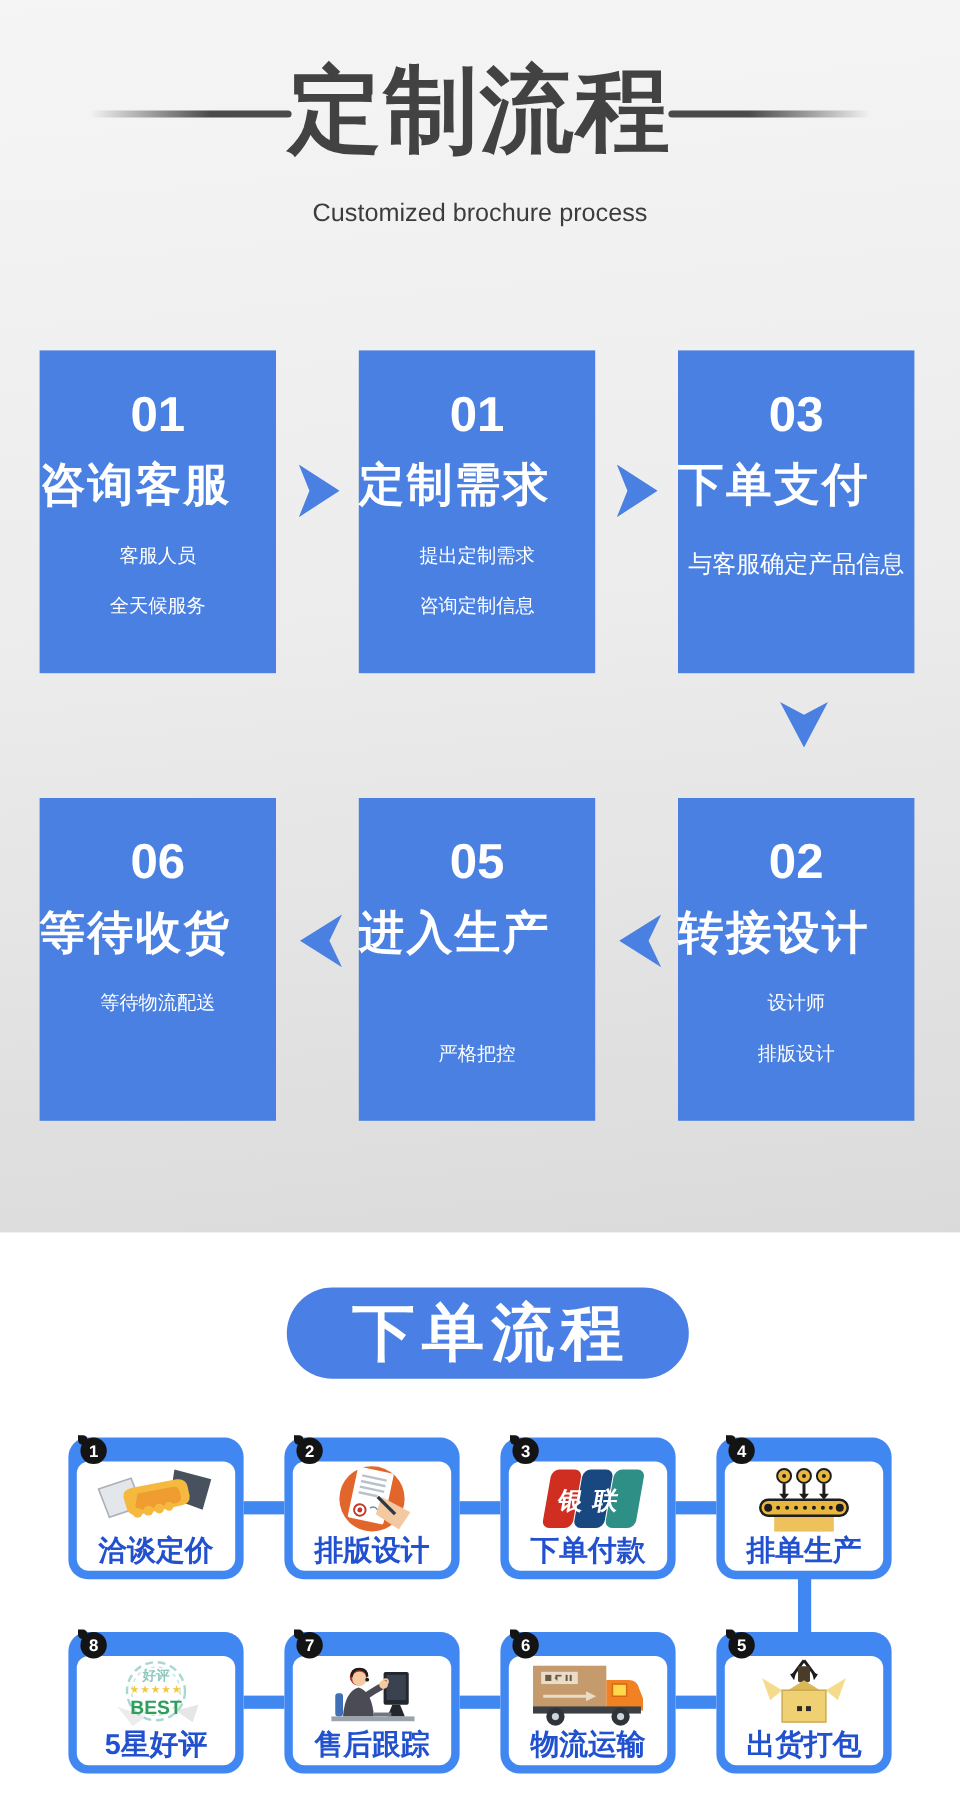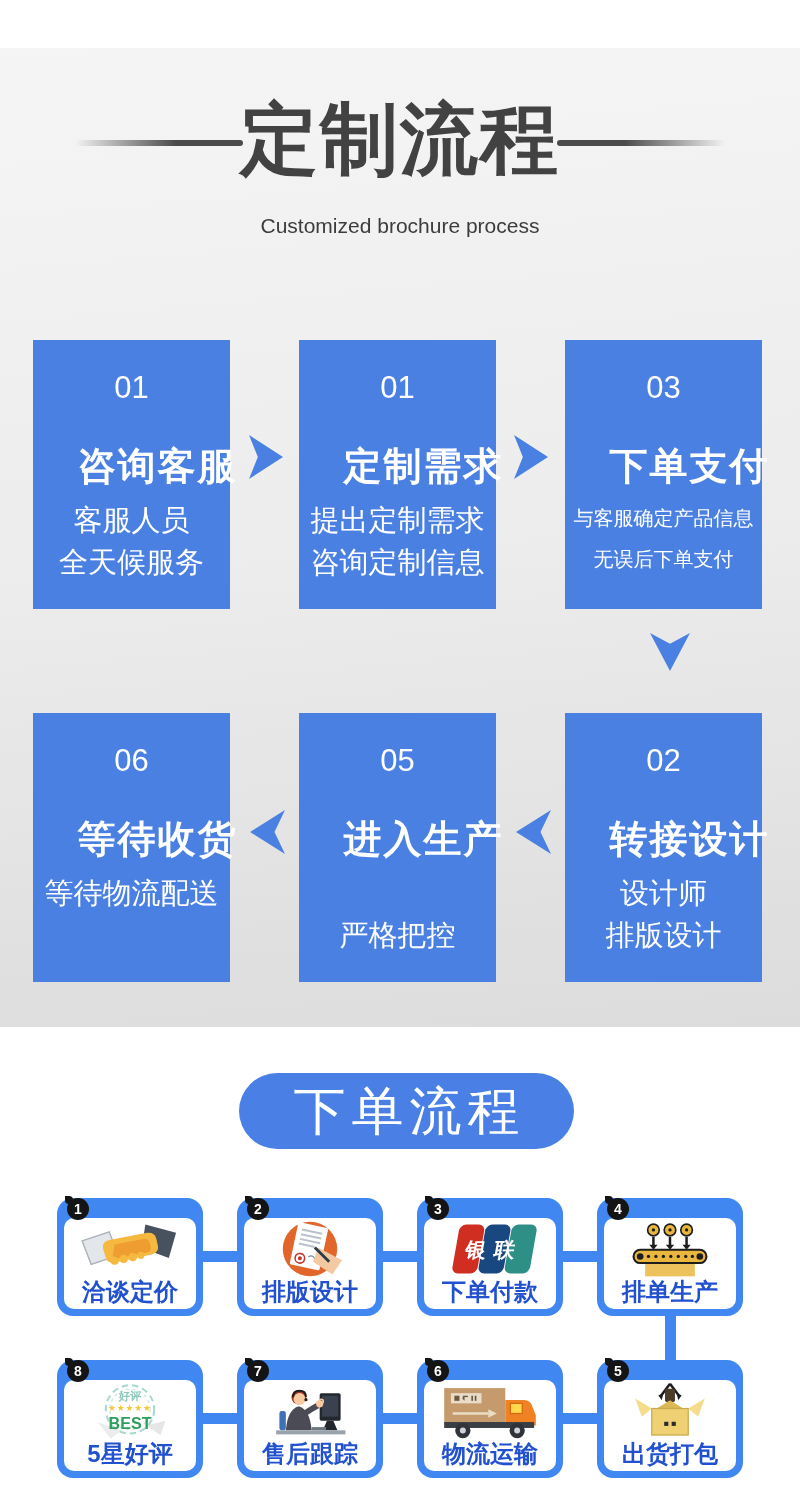--- a/index.html
+++ b/index.html
@@ -1,57 +1,57 @@
 <!DOCTYPE html>
 <html><head>
 <meta charset="utf-8">
 <style>
   html,body{margin:0;padding:0;background:#ffffff;}
   .canvas{position:relative;width:800px;height:1512px;overflow:hidden;
     font-family:"Liberation Sans","DejaVu Sans",sans-serif;background:#fff;}
 
   
   .sec-custom{position:absolute;left:0;top:0;width:800px;height:1135px;
-    background:linear-gradient(175deg,#f5f5f5 0%,#ececec 45%,#d7d7d7 100%);margin-top:48px;}
+    background:linear-gradient(175deg,#f5f5f5 0%,#ececec 45%,#d7d7d7 100%);}
   .main-title{position:absolute;left:0;top:40px;width:100%;text-align:center;
     font-size:78px;font-weight:700;color:#424242;letter-spacing:2px;}
   .title-line{position:absolute;top:92px;height:6px;width:168px;border-radius:3px;}
   .title-line.left{left:75px;background:linear-gradient(90deg,rgba(74,74,74,0),#4a4a4a 60%);}
   .title-line.right{left:557px;background:linear-gradient(270deg,rgba(74,74,74,0),#4a4a4a 60%);}
   .subtitle{position:absolute;left:0;top:166px;width:100%;text-align:center;
     font-size:21px;color:#3c3c3c;}
 
   .step-box{position:absolute;width:197px;height:269px;background:#4a80e2;color:#fff;}
   .p-r1c1{left:33px;top:292px;} .p-r1c2{left:299px;top:292px;} .p-r1c3{left:565px;top:292px;}
   .p-r2c1{left:33px;top:665px;} .p-r2c2{left:299px;top:665px;} .p-r2c3{left:565px;top:665px;}
   .step-num{position:absolute;top:30px;left:0;width:100%;text-align:center;
-    font-size:31px;font-weight:400;}
-  .step-title{position:absolute;top:101px;left:0;width:100%;text-align:center;
-    font-size:38px;font-weight:700;letter-spacing:2px;padding-left:26px;}
-  .step-line{position:absolute;left:0;width:100%;text-align:center;font-size:29px;}
+    font-size:41px;font-weight:700;}
+  .step-title{position:absolute;top:87px;left:0;width:100%;text-align:left;
+    font-size:38px;font-weight:700;letter-spacing:2px;}
+  .step-line{position:absolute;left:0;width:100%;text-align:center;font-size:16px;}
   .step-line.l1{top:161px;} .step-line.l2{top:203px;text-align:center;}
   .step-box.small .step-line{font-size:20px;}
   .step-box.small .l1{top:165px;} .step-box.small .l2{top:206px;}
 
   .arrow{position:absolute;background:#4a80e2;}
   .ar-right1{left:249px;top:387px;width:34px;height:44px;
     clip-path:polygon(0 0,100% 50%,0 100%,26% 50%);}
   .ar-right2{left:514px;top:387px;width:34px;height:44px;
     clip-path:polygon(0 0,100% 50%,0 100%,26% 50%);}
   .ar-down{left:650px;top:585px;width:40px;height:38px;
     clip-path:polygon(0 0,50% 28%,100% 0,50% 100%);}
   .ar-left1{left:516px;top:762px;width:35px;height:44px;
     clip-path:polygon(100% 0,0 50%,100% 100%,70% 50%);}
   .ar-left2{left:250px;top:762px;width:35px;height:44px;
     clip-path:polygon(100% 0,0 50%,100% 100%,70% 50%);}
 
   
   .sec-order{position:absolute;left:0;top:1027px;width:800px;height:485px;background:#ffffff;}
   .pill{position:absolute;left:239px;top:46px;width:335px;height:76px;border-radius:38px;
-    background:#4a80e5;color:#fff;text-align:center;font-size:52px;font-weight:400;
+    background:#4a80e5;color:#fff;text-align:center;font-size:52px;font-weight:700;
     line-height:76px;letter-spacing:6px;text-indent:6px;}
 
   .conn{position:absolute;background:#4187f2;}
   .ch{height:11px;width:34px;} .ch.ra{top:224px;} .ch.rb{top:386px;}
   .ch.g1{left:203px;} .ch.g2{left:383px;} .ch.g3{left:563px;}
   .cv{left:665px;top:287px;width:11px;height:48px;}
 
   .flow-box{position:absolute;width:146px;height:118px;background:#4187f2;border-radius:16px;}
   .f-r1c1{left:57px;top:171px;} .f-r1c2{left:237px;top:171px;}
   .f-r1c3{left:417px;top:171px;} .f-r1c4{left:597px;top:171px;}
@@ -91,21 +91,20 @@
       <div class="step-num">01</div>
       <div class="step-title">定制需求</div>
       <div class="step-line l1">提出定制需求</div>
       <div class="step-line l2">咨询定制信息</div>
     </div>
 
     <div class="step-box p-r1c3 small">
       <div class="step-num">03</div>
       <div class="step-title">下单支付</div>
       <div class="step-line l1">与客服确定产品信息</div>
-      <div class="step-line l2">无误后下单支付</div>
     </div>
 
     <div class="step-box p-r2c1">
       <div class="step-num">06</div>
       <div class="step-title">等待收货</div>
       <div class="step-line l1">等待物流配送</div>
       <div class="step-line l2"></div>
     </div>
 
     <div class="step-box p-r2c2">

